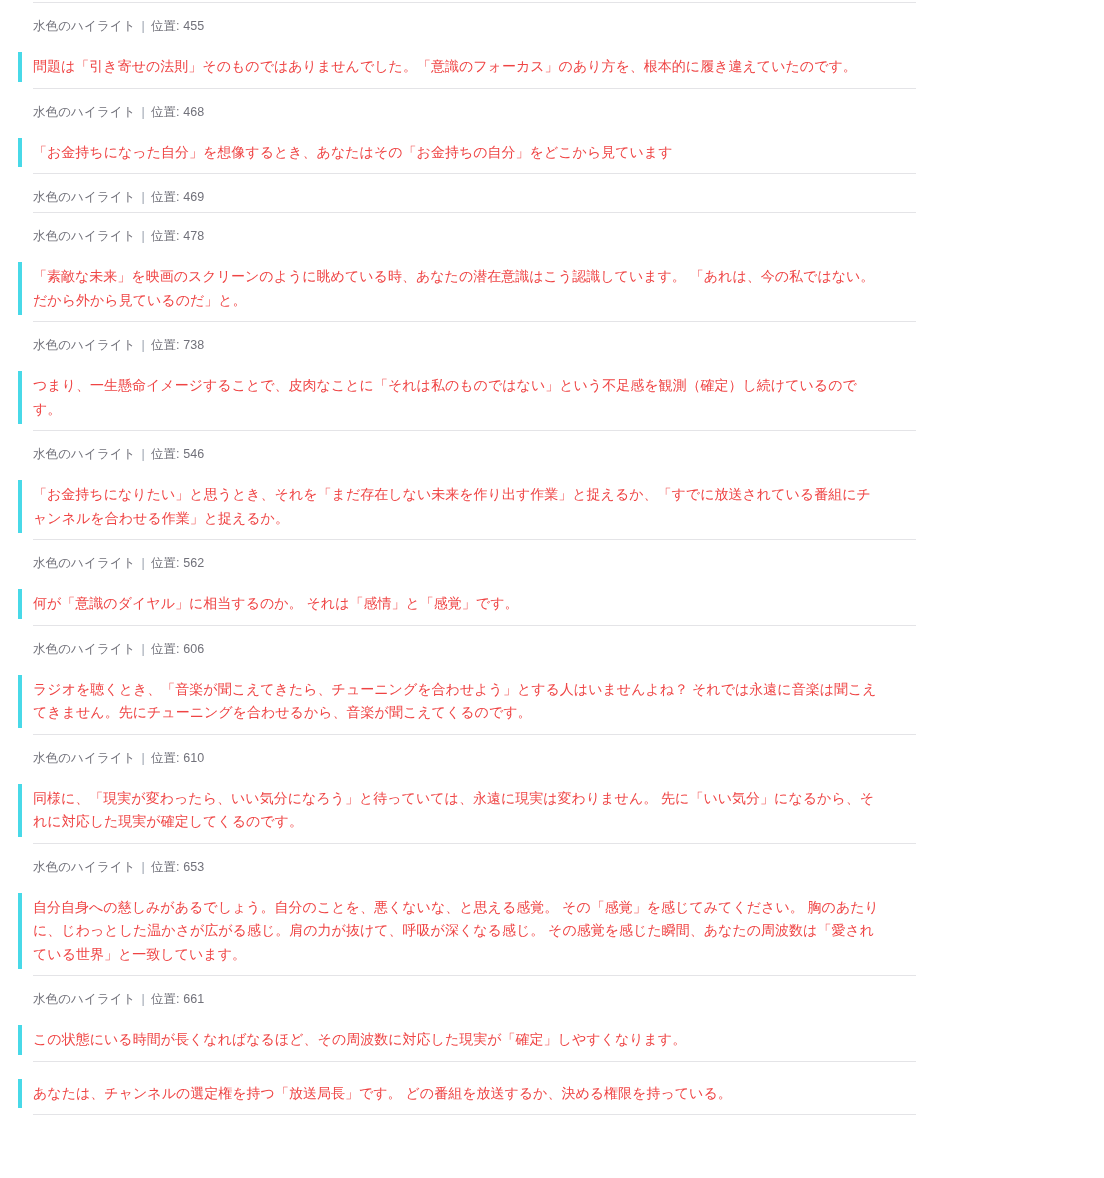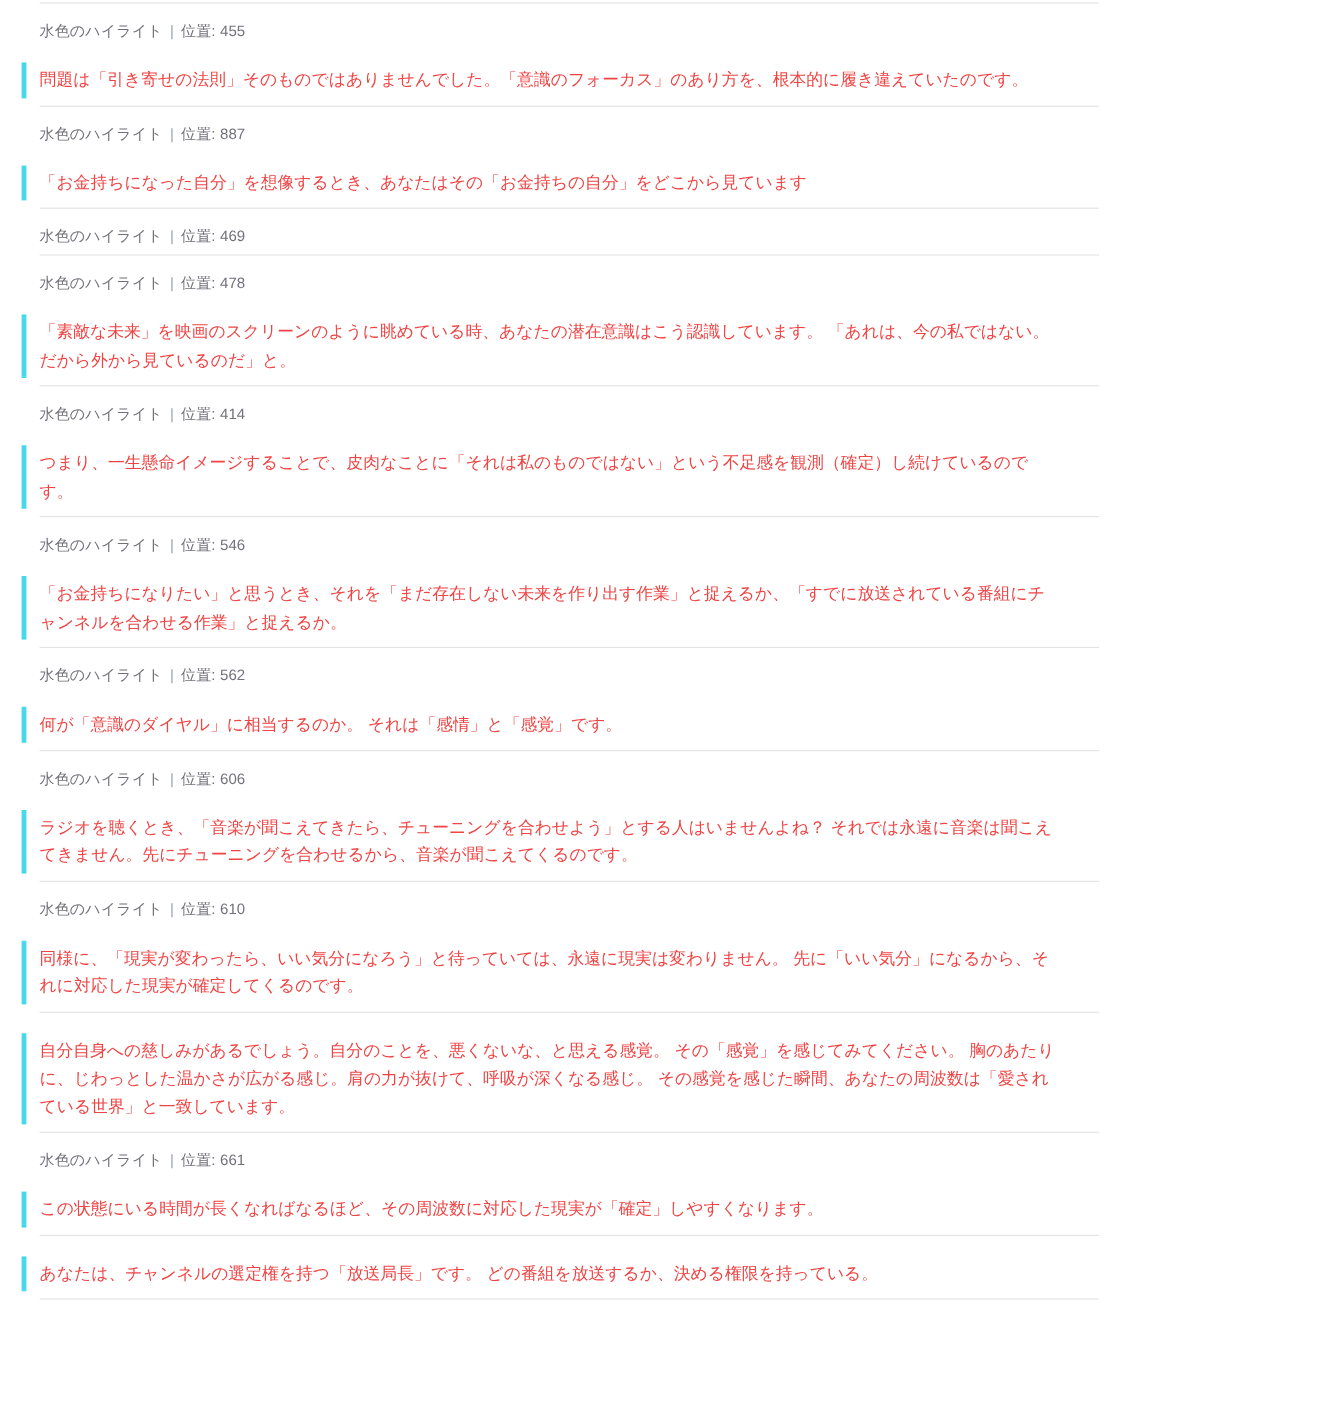--- a/index.html
+++ b/index.html
@@ -54,38 +54,38 @@
 <div class="page">
   <hr class="divider top-divider">
   <div>
   <div class="entry">
     <div class="meta"><span>水色のハイライト</span><span class="sep">|</span><span>位置: 455</span></div>
     <blockquote>問題は「引き寄せの法則」そのものではありませんでした。「意識のフォーカス」のあり方を、根本的に履き違えていたのです。</blockquote>
     <hr class="divider">
   </div>
 
   <div class="entry">
-    <div class="meta"><span>水色のハイライト</span><span class="sep">|</span><span>位置: 887</span></div>
+    <div class="meta"><span>水色のハイライト</span><span class="sep">|</span><span>位置: 468</span></div>
     <blockquote>「お金持ちになった自分」を想像するとき、あなたはその「お金持ちの自分」をどこから見ています</blockquote>
     <hr class="divider">
   </div>
 
   <div class="entry">
     <div class="meta"><span>水色のハイライト</span><span class="sep">|</span><span>位置: 469</span></div>
     <hr class="divider">
   </div>
 
   <div class="entry">
     <div class="meta"><span>水色のハイライト</span><span class="sep">|</span><span>位置: 478</span></div>
     <blockquote>「素敵な未来」を映画のスクリーンのように眺めている時、あなたの潜在意識はこう認識しています。 「あれは、今の私ではない。だから外から見ているのだ」と。</blockquote>
     <hr class="divider">
   </div>
 
   <div class="entry">
-    <div class="meta"><span>水色のハイライト</span><span class="sep">|</span><span>位置: 414</span></div>
+    <div class="meta"><span>水色のハイライト</span><span class="sep">|</span><span>位置: 738</span></div>
     <blockquote>つまり、一生懸命イメージすることで、皮肉なことに「それは私のものではない」という不足感を観測（確定）し続けているのです。</blockquote>
     <hr class="divider">
   </div>
 
   <div class="entry">
     <div class="meta"><span>水色のハイライト</span><span class="sep">|</span><span>位置: 546</span></div>
     <blockquote>「お金持ちになりたい」と思うとき、それを「まだ存在しない未来を作り出す作業」と捉えるか、「すでに放送されている番組にチャンネルを合わせる作業」と捉えるか。</blockquote>
     <hr class="divider">
   </div>
 
@@ -101,20 +101,21 @@
     <hr class="divider">
   </div>
 
   <div class="entry">
     <div class="meta"><span>水色のハイライト</span><span class="sep">|</span><span>位置: 610</span></div>
     <blockquote>同様に、「現実が変わったら、いい気分になろう」と待っていては、永遠に現実は変わりません。 先に「いい気分」になるから、それに対応した現実が確定してくるのです。</blockquote>
     <hr class="divider">
   </div>
 
   <div class="entry">
+    <div class="meta"><span>水色のハイライト</span><span class="sep">|</span><span>位置: 653</span></div>
     <blockquote>自分自身への慈しみがあるでしょう。自分のことを、悪くないな、と思える感覚。 その「感覚」を感じてみてください。 胸のあたりに、じわっとした温かさが広がる感じ。肩の力が抜けて、呼吸が深くなる感じ。 その感覚を感じた瞬間、あなたの周波数は「愛されている世界」と一致しています。</blockquote>
     <hr class="divider">
   </div>
 
   <div class="entry">
     <div class="meta"><span>水色のハイライト</span><span class="sep">|</span><span>位置: 661</span></div>
     <blockquote>この状態にいる時間が長くなればなるほど、その周波数に対応した現実が「確定」しやすくなります。</blockquote>
     <hr class="divider">
   </div>
 

